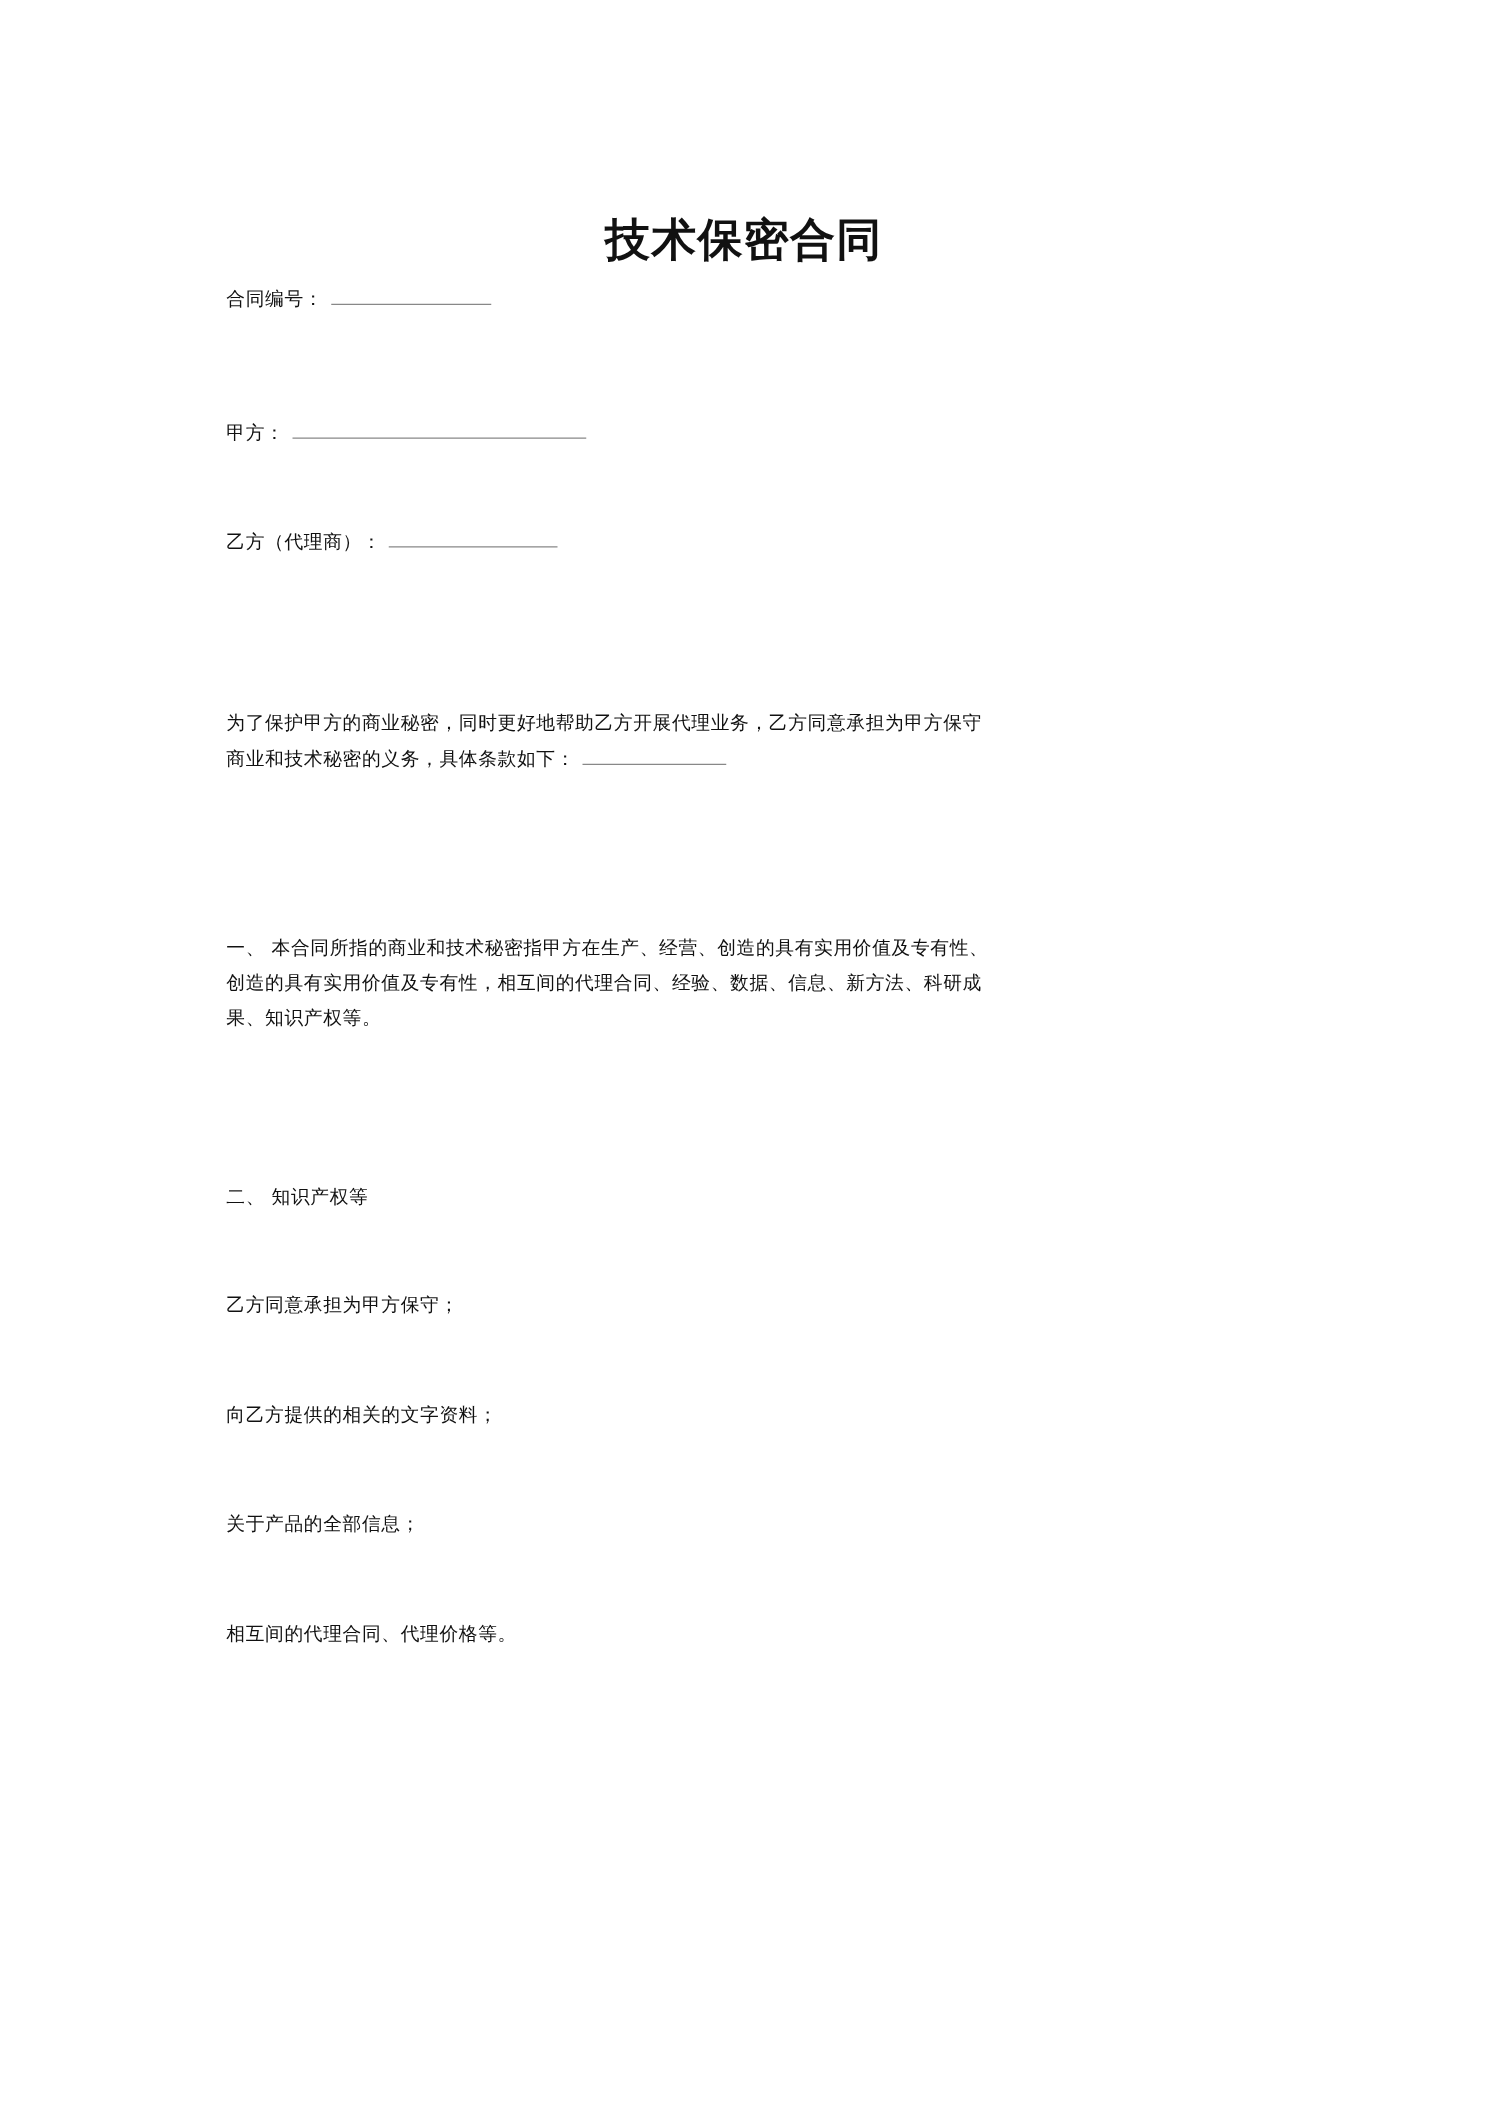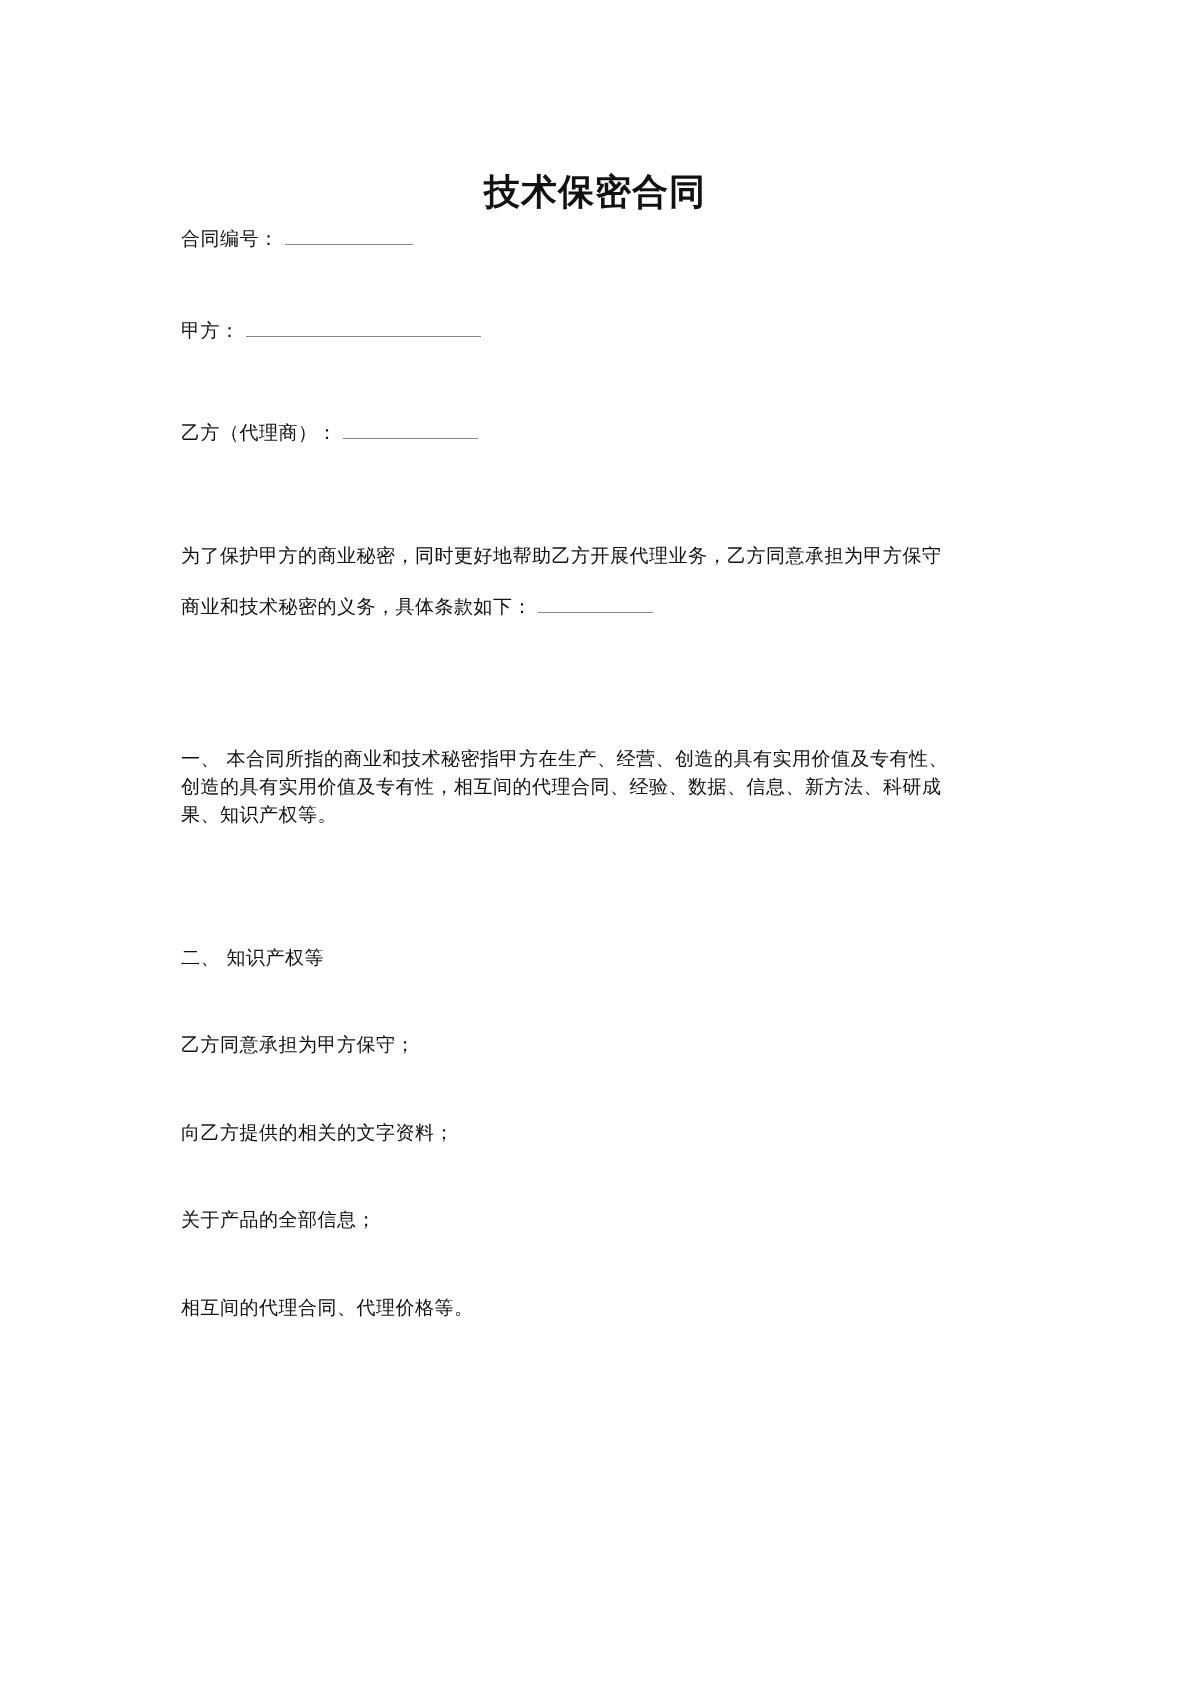--- a/index.html
+++ b/index.html
@@ -1,42 +1,42 @@
 <!DOCTYPE html>
 <html><head>
 <meta charset="utf-8">
 <style>
   html, body { margin: 0; padding: 0; background: #ffffff; }
   body {
     width: 1190px; height: 1683px; position: relative; overflow: hidden;
     font-family: "DejaVu Serif", "Liberation Serif", serif;
     color: #111;
   }
-  .t { position: absolute; left: 181px; font-size: 19px; line-height: 26px; white-space: nowrap; letter-spacing: 0.5px; }
+  .t { position: absolute; left: 181px; font-size: 15px; line-height: 26px; white-space: nowrap; letter-spacing: 0.5px; }
   .title { position: absolute; left: 0; width: 1190px; top: 168px; text-align: center; font-size: 36px; font-weight: bold; letter-spacing: 1px; }
   .blank { display: inline-block; border-bottom: 1px solid #888; height: 18px; vertical-align: baseline; margin-left: 6px; }
 </style>
 </head>
 <body>
 
 <div class="title">技术保密合同</div>
 
 <div class="t" style="top:225px">
   <span>合同编号：</span><span class="blank" style="width:128px"></span>
 </div>
 
-<div class="t" style="top:317px">
+<div class="t" style="top:332px">
   <span>甲方：</span><span class="blank" style="width:235px"></span>
 </div>
 
 <div class="t" style="top:419px">
   <span>乙方（代理商）：</span><span class="blank" style="width:135px"></span>
 </div>
 
-<div class="t" style="top:542px">为了保护甲方的商业秘密，同时更好地帮助乙方开展代理业务，乙方同意承担为甲方保守</div>
+<div class="t" style="top:565px">为了保护甲方的商业秘密，同时更好地帮助乙方开展代理业务，乙方同意承担为甲方保守</div>
 <div class="t" style="top:593px">
   <span>商业和技术秘密的义务，具体条款如下：</span><span class="blank" style="width:115px"></span>
 </div>
 
 <div class="t" style="top:745px">一、  本合同所指的商业和技术秘密指甲方在生产、经营、创造的具有实用价值及专有性、</div>
 <div class="t" style="top:773px">创造的具有实用价值及专有性，相互间的代理合同、经验、数据、信息、新方法、科研成</div>
 <div class="t" style="top:801px">果、知识产权等。</div>
 
 <div class="t" style="top:944px">二、   知识产权等</div>
 

